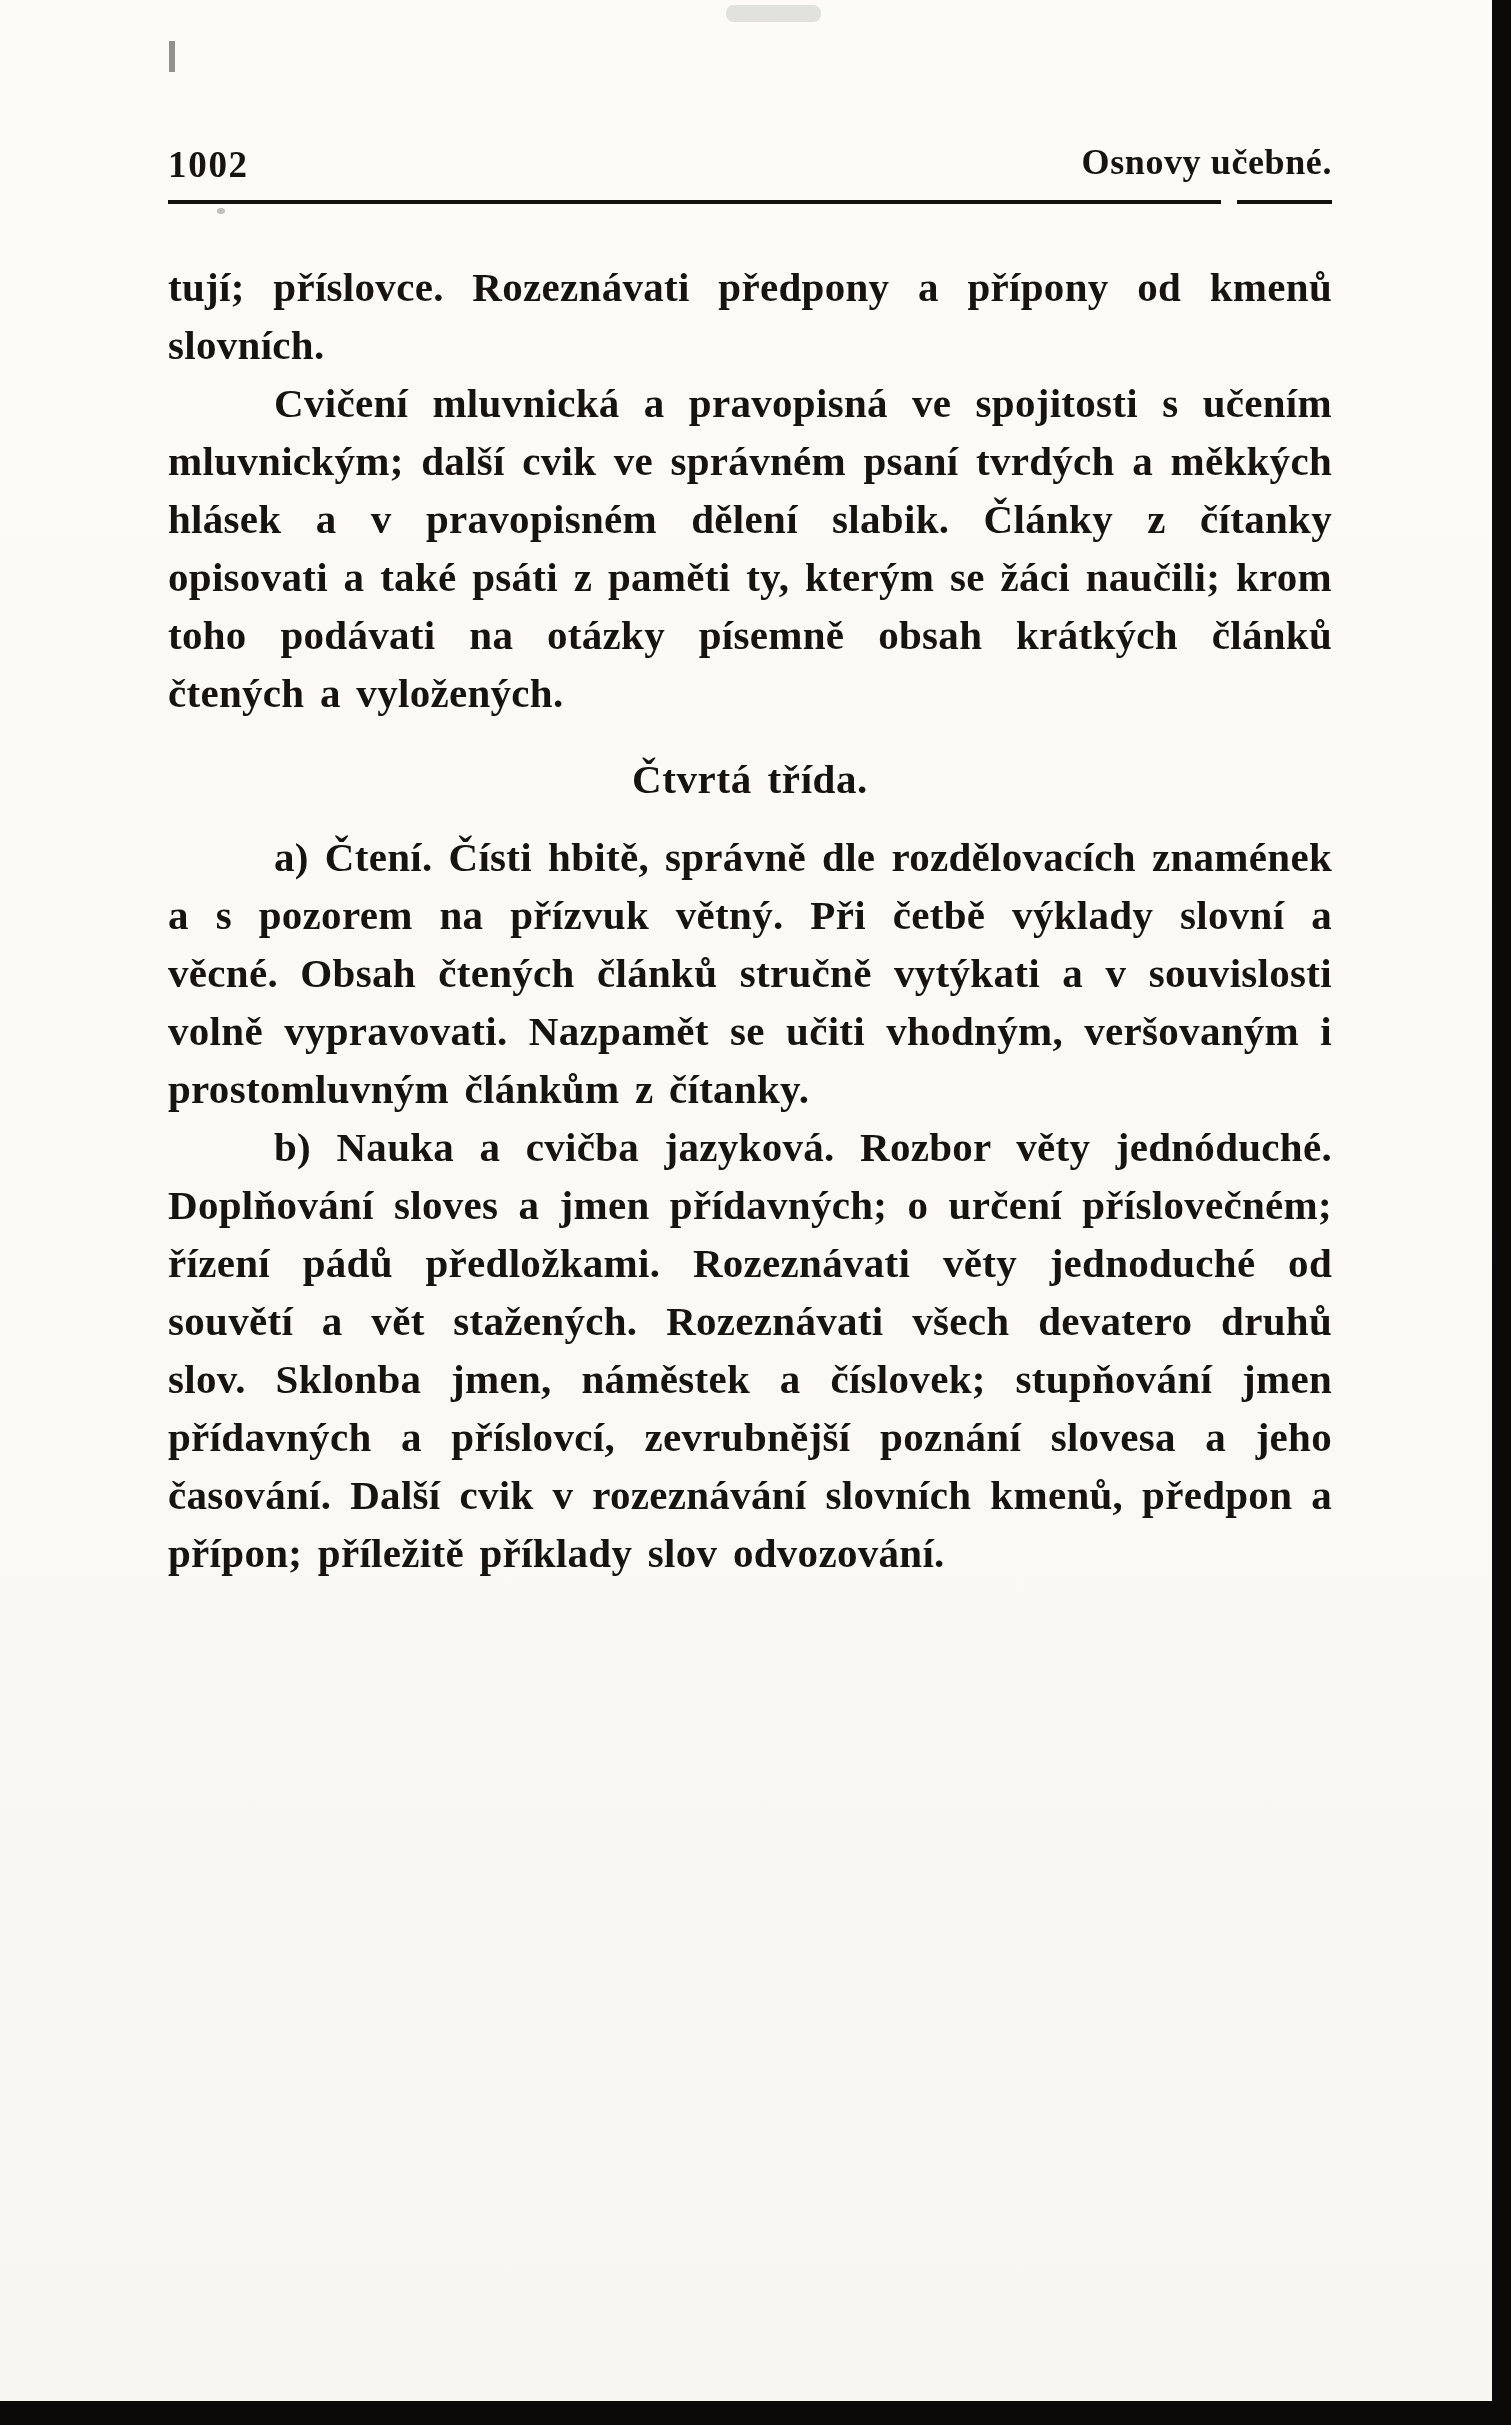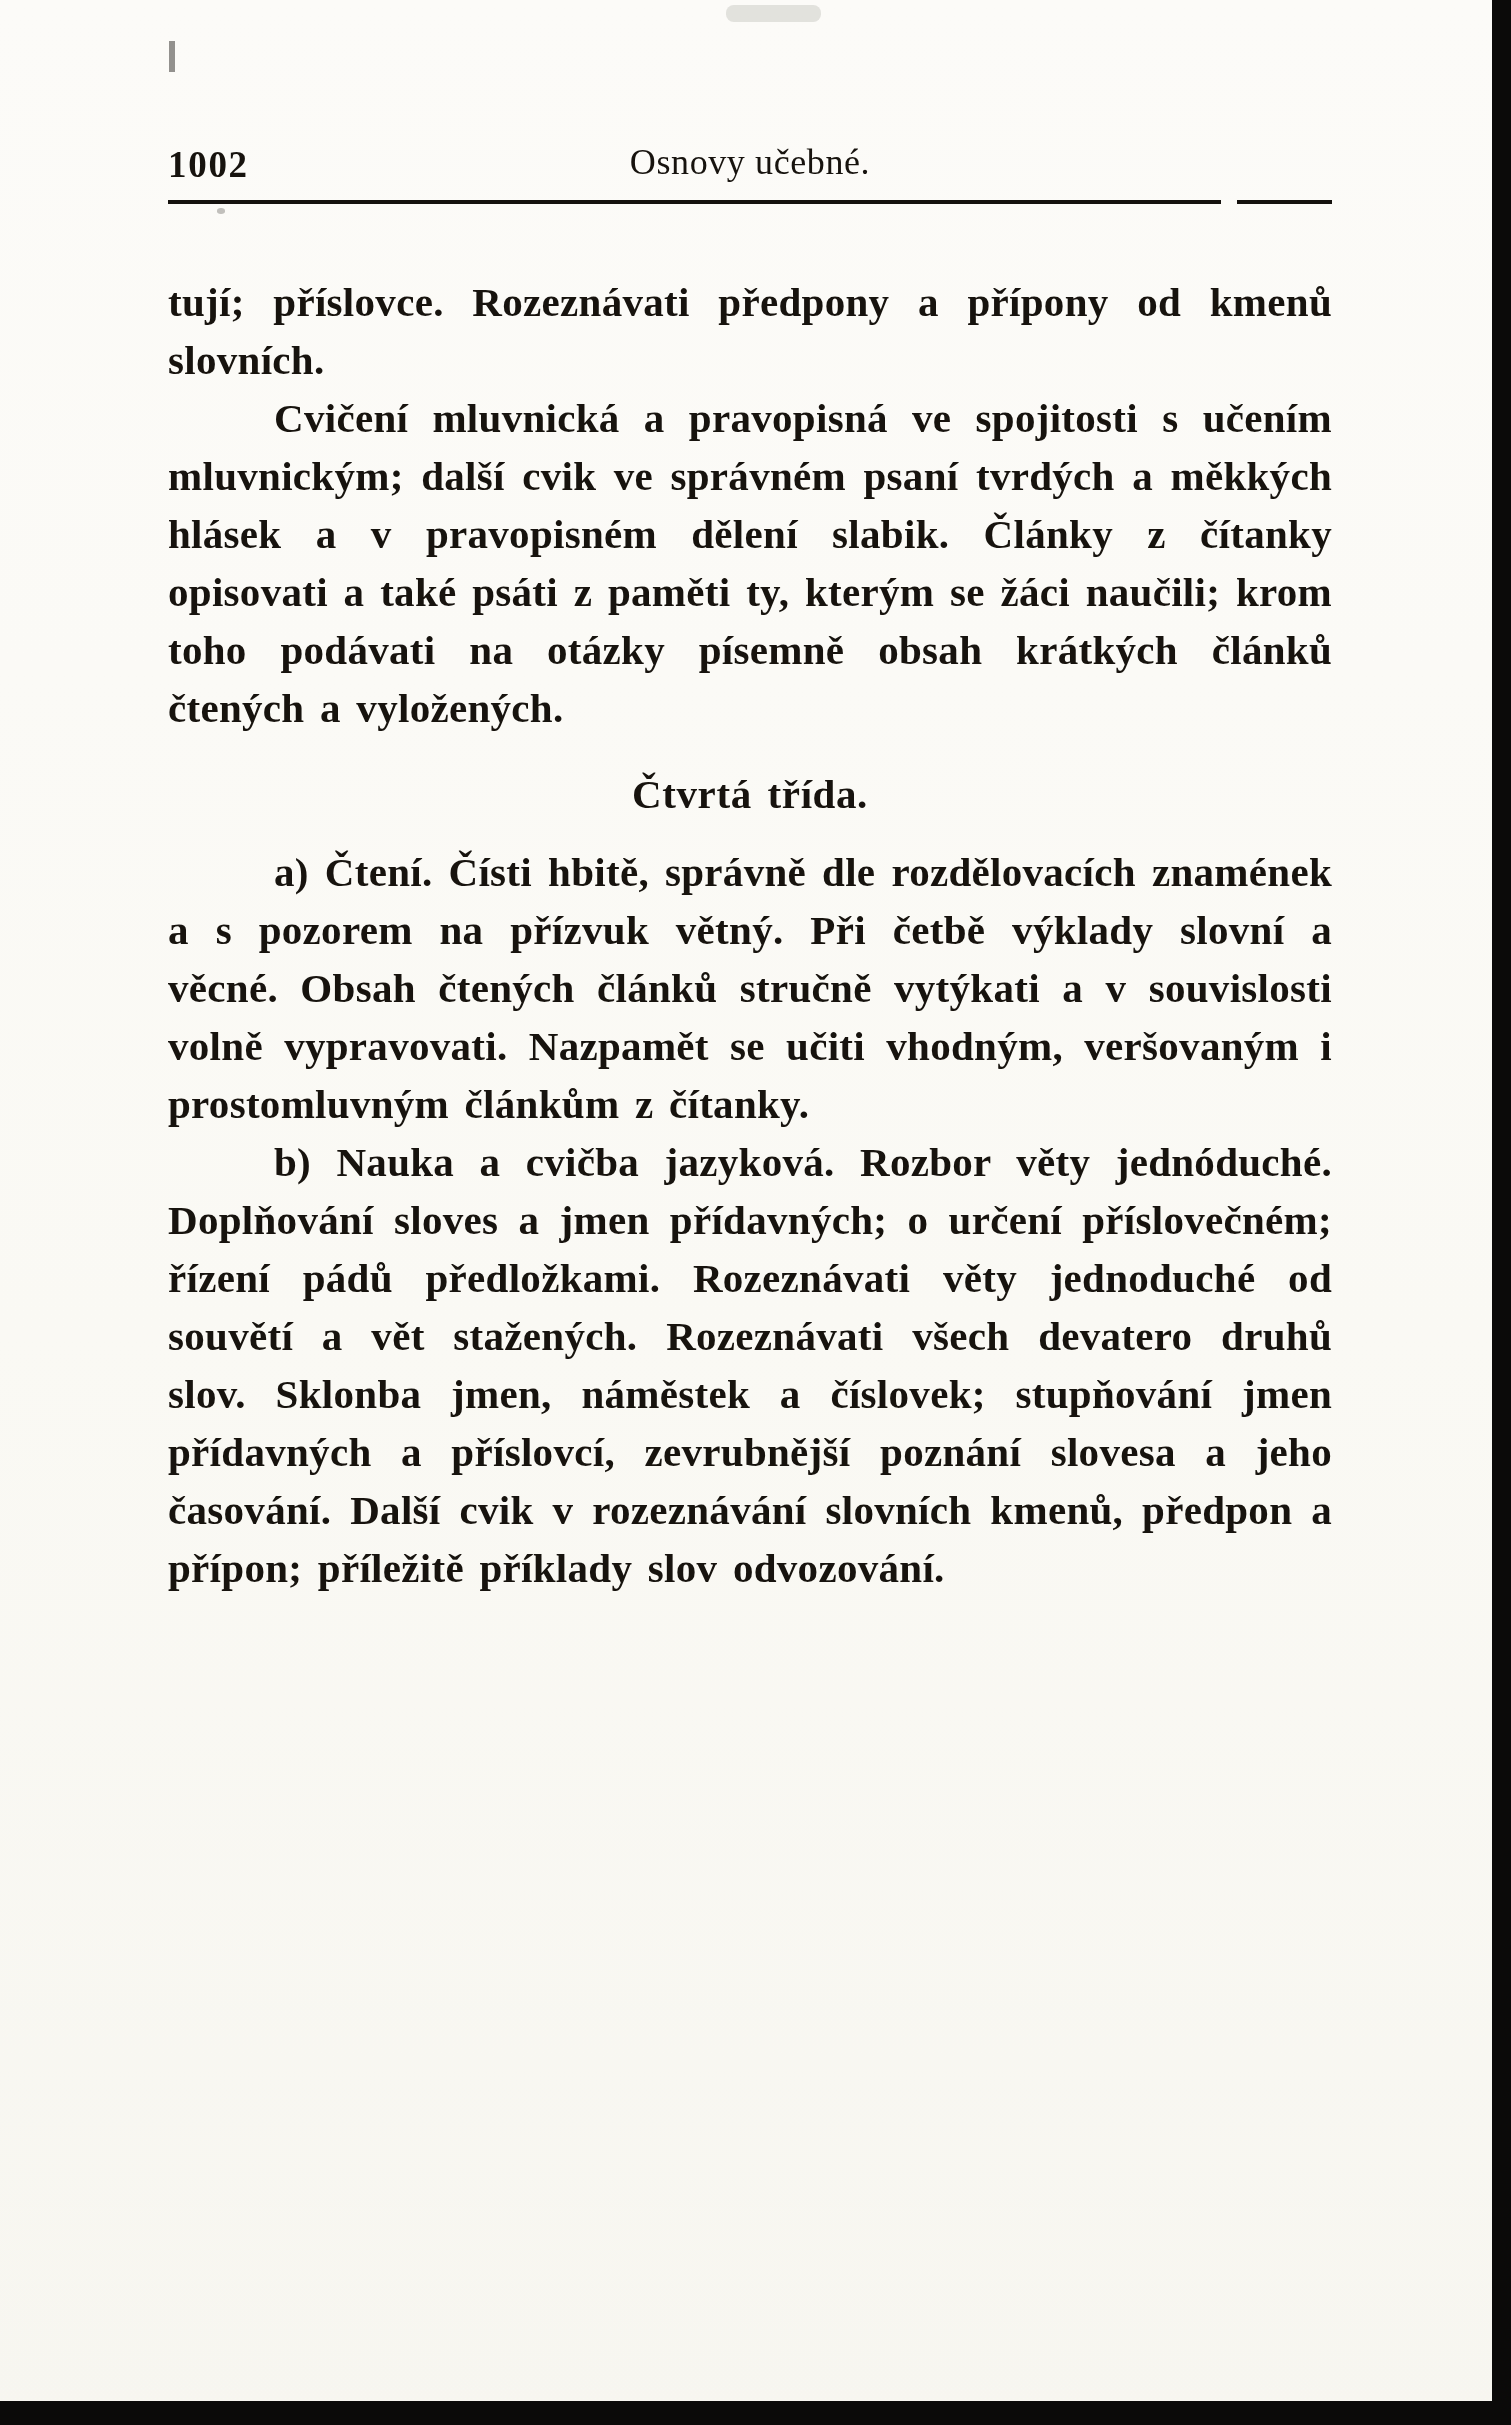--- a/index.html
+++ b/index.html
@@ -77,41 +77,41 @@
   .pagenum {
     position: absolute;
     left: 0;
     top: 2.2px;
     font-size: 37px;
     font-weight: 700;
     letter-spacing: 1.7px;
   }
   .runhead {
     display: block;
-    text-align: center;
+    text-align: right;
     font-size: 36px;
-    font-weight: 400;
+    font-weight: 700;
     letter-spacing: 0.6px;
   }
   .headrule {
     display: flex;
     gap: 15.6px;
     align-items: center;
     margin: 12.3px 179px 0 168px;
   }
   .headrule .seg {
     height: 3.9px;
     background: #15120e;
   }
   .seg-long { flex: 1; }
   .seg-short { width: 95px; }
 
   
   main.text {
-    margin: 69px 179px 0 168px;
+    margin: 54px 179px 0 168px;
     font-size: 41px;
     line-height: 58px;
     font-weight: 700;
     text-align: justify;
     word-spacing: 5px;
     letter-spacing: 0.3px;
   }
   main.text p {
     margin: 0;
   }

